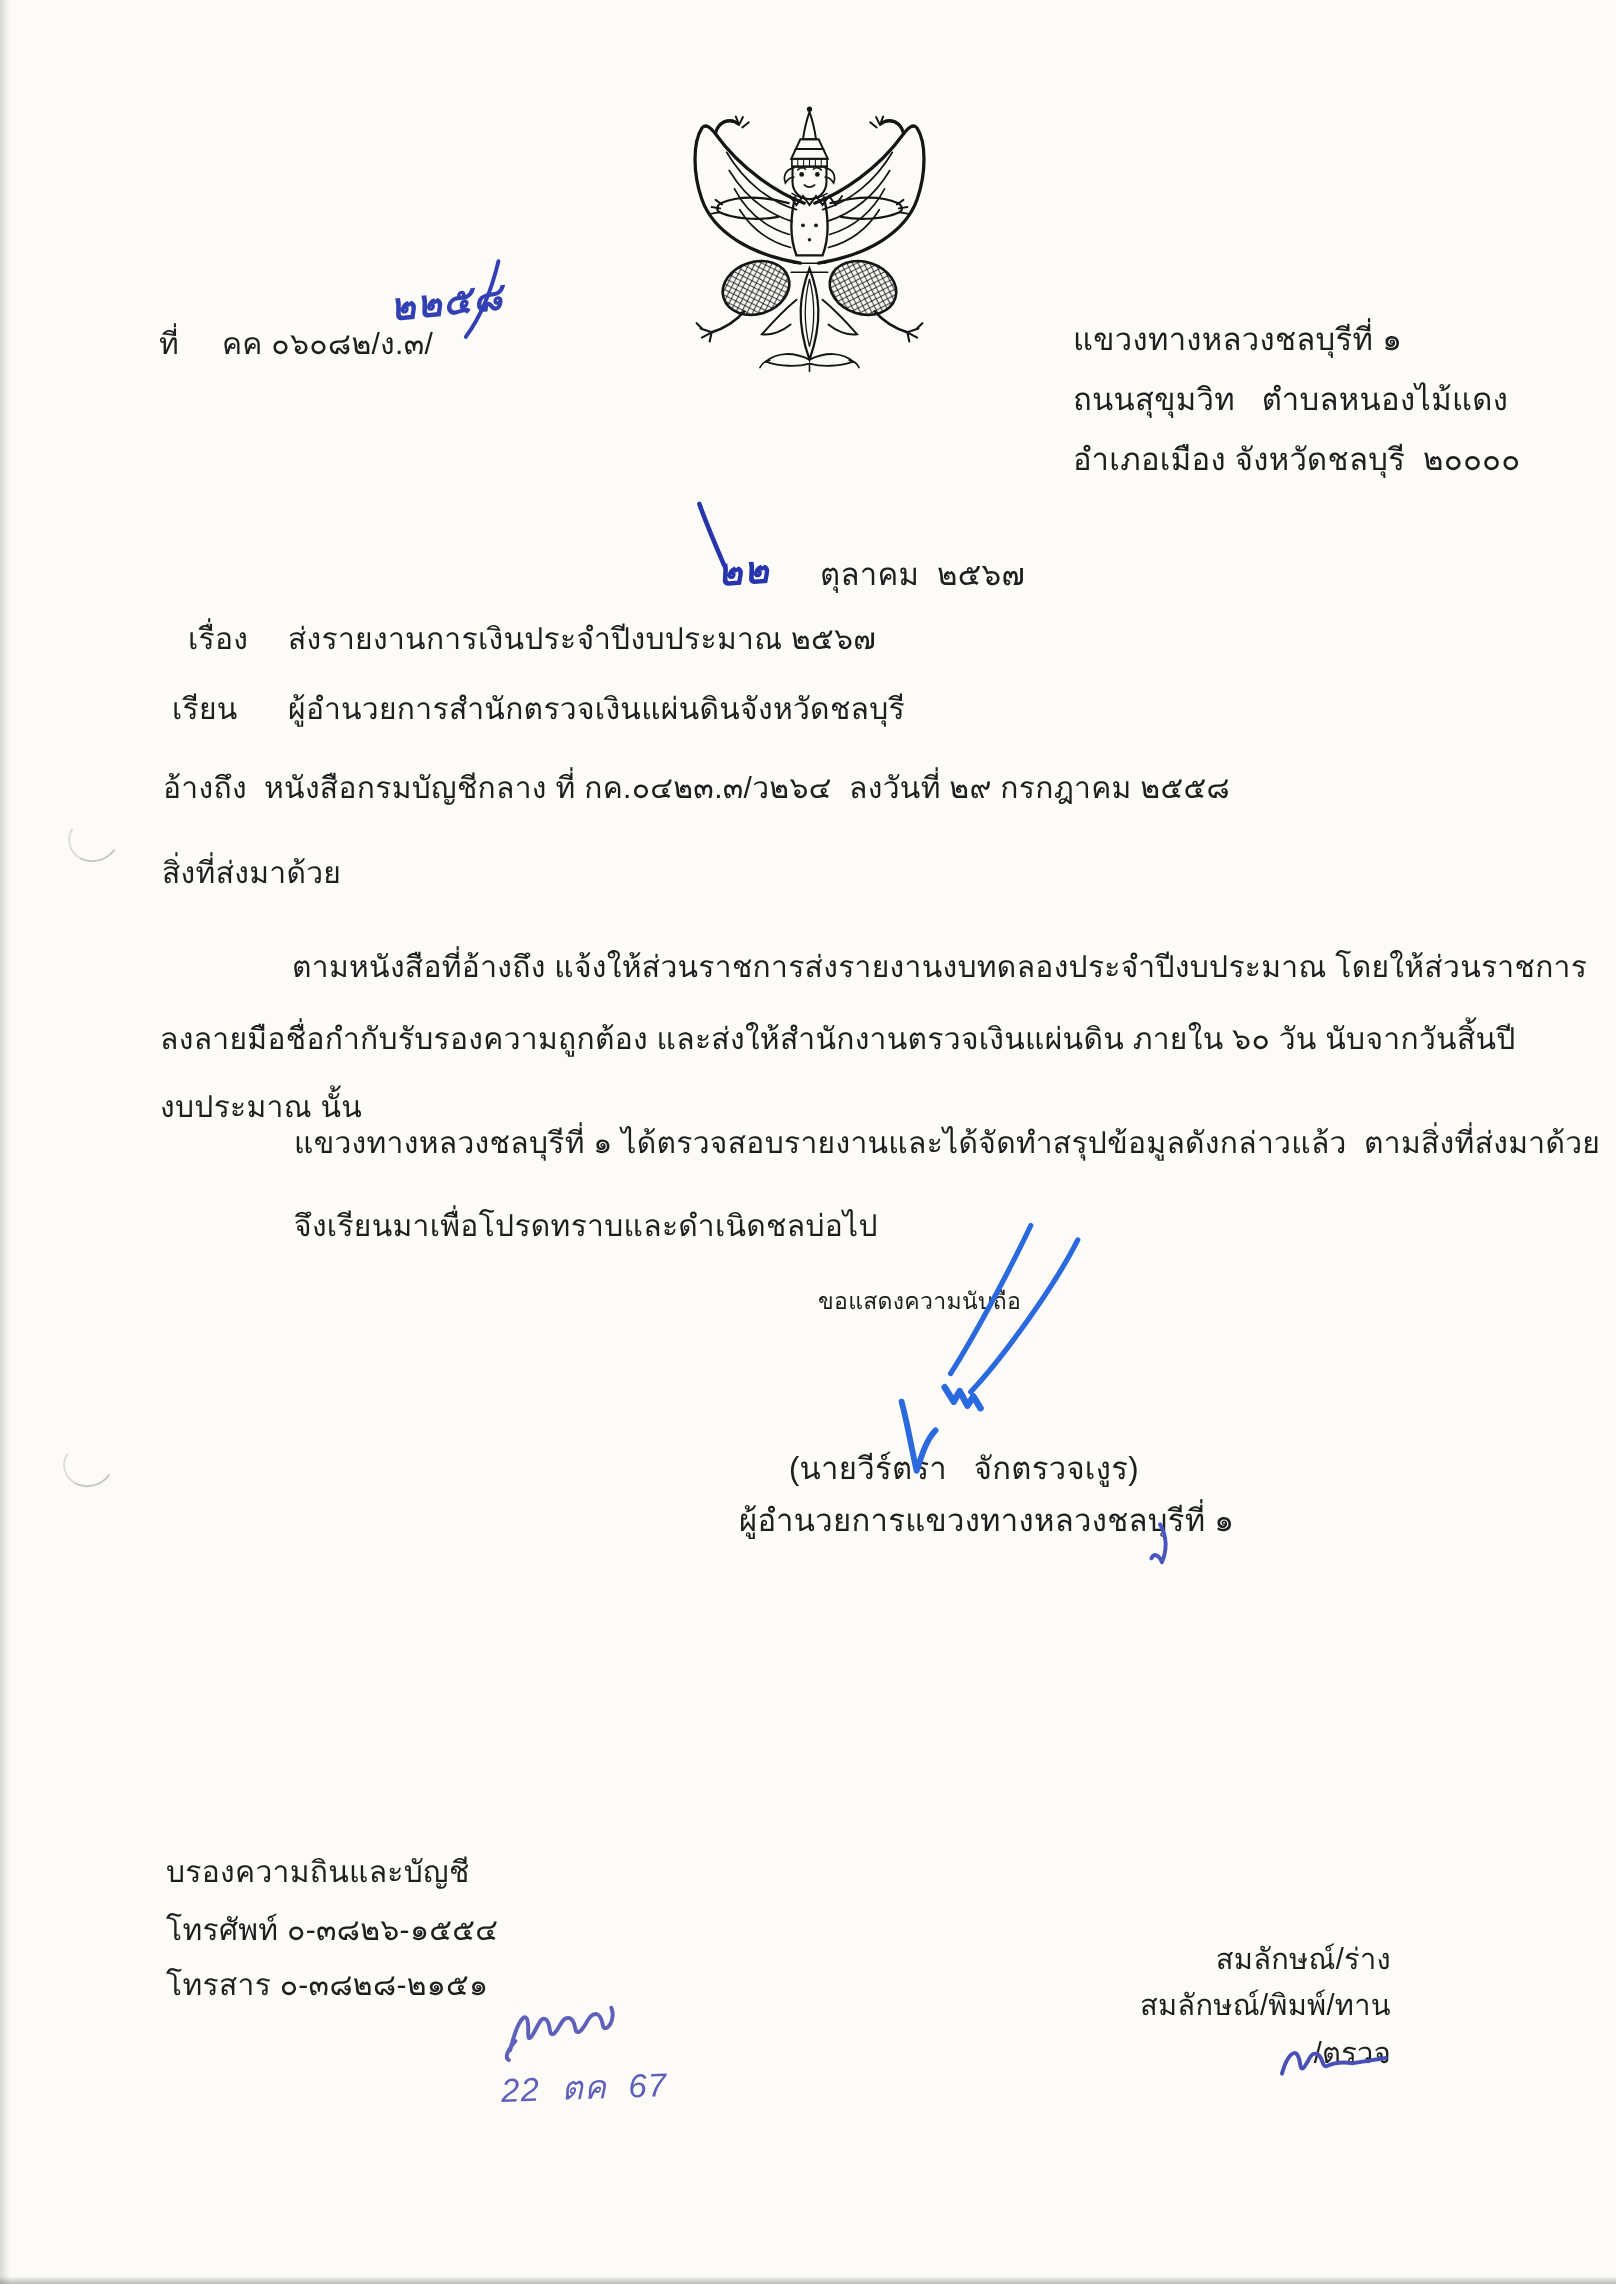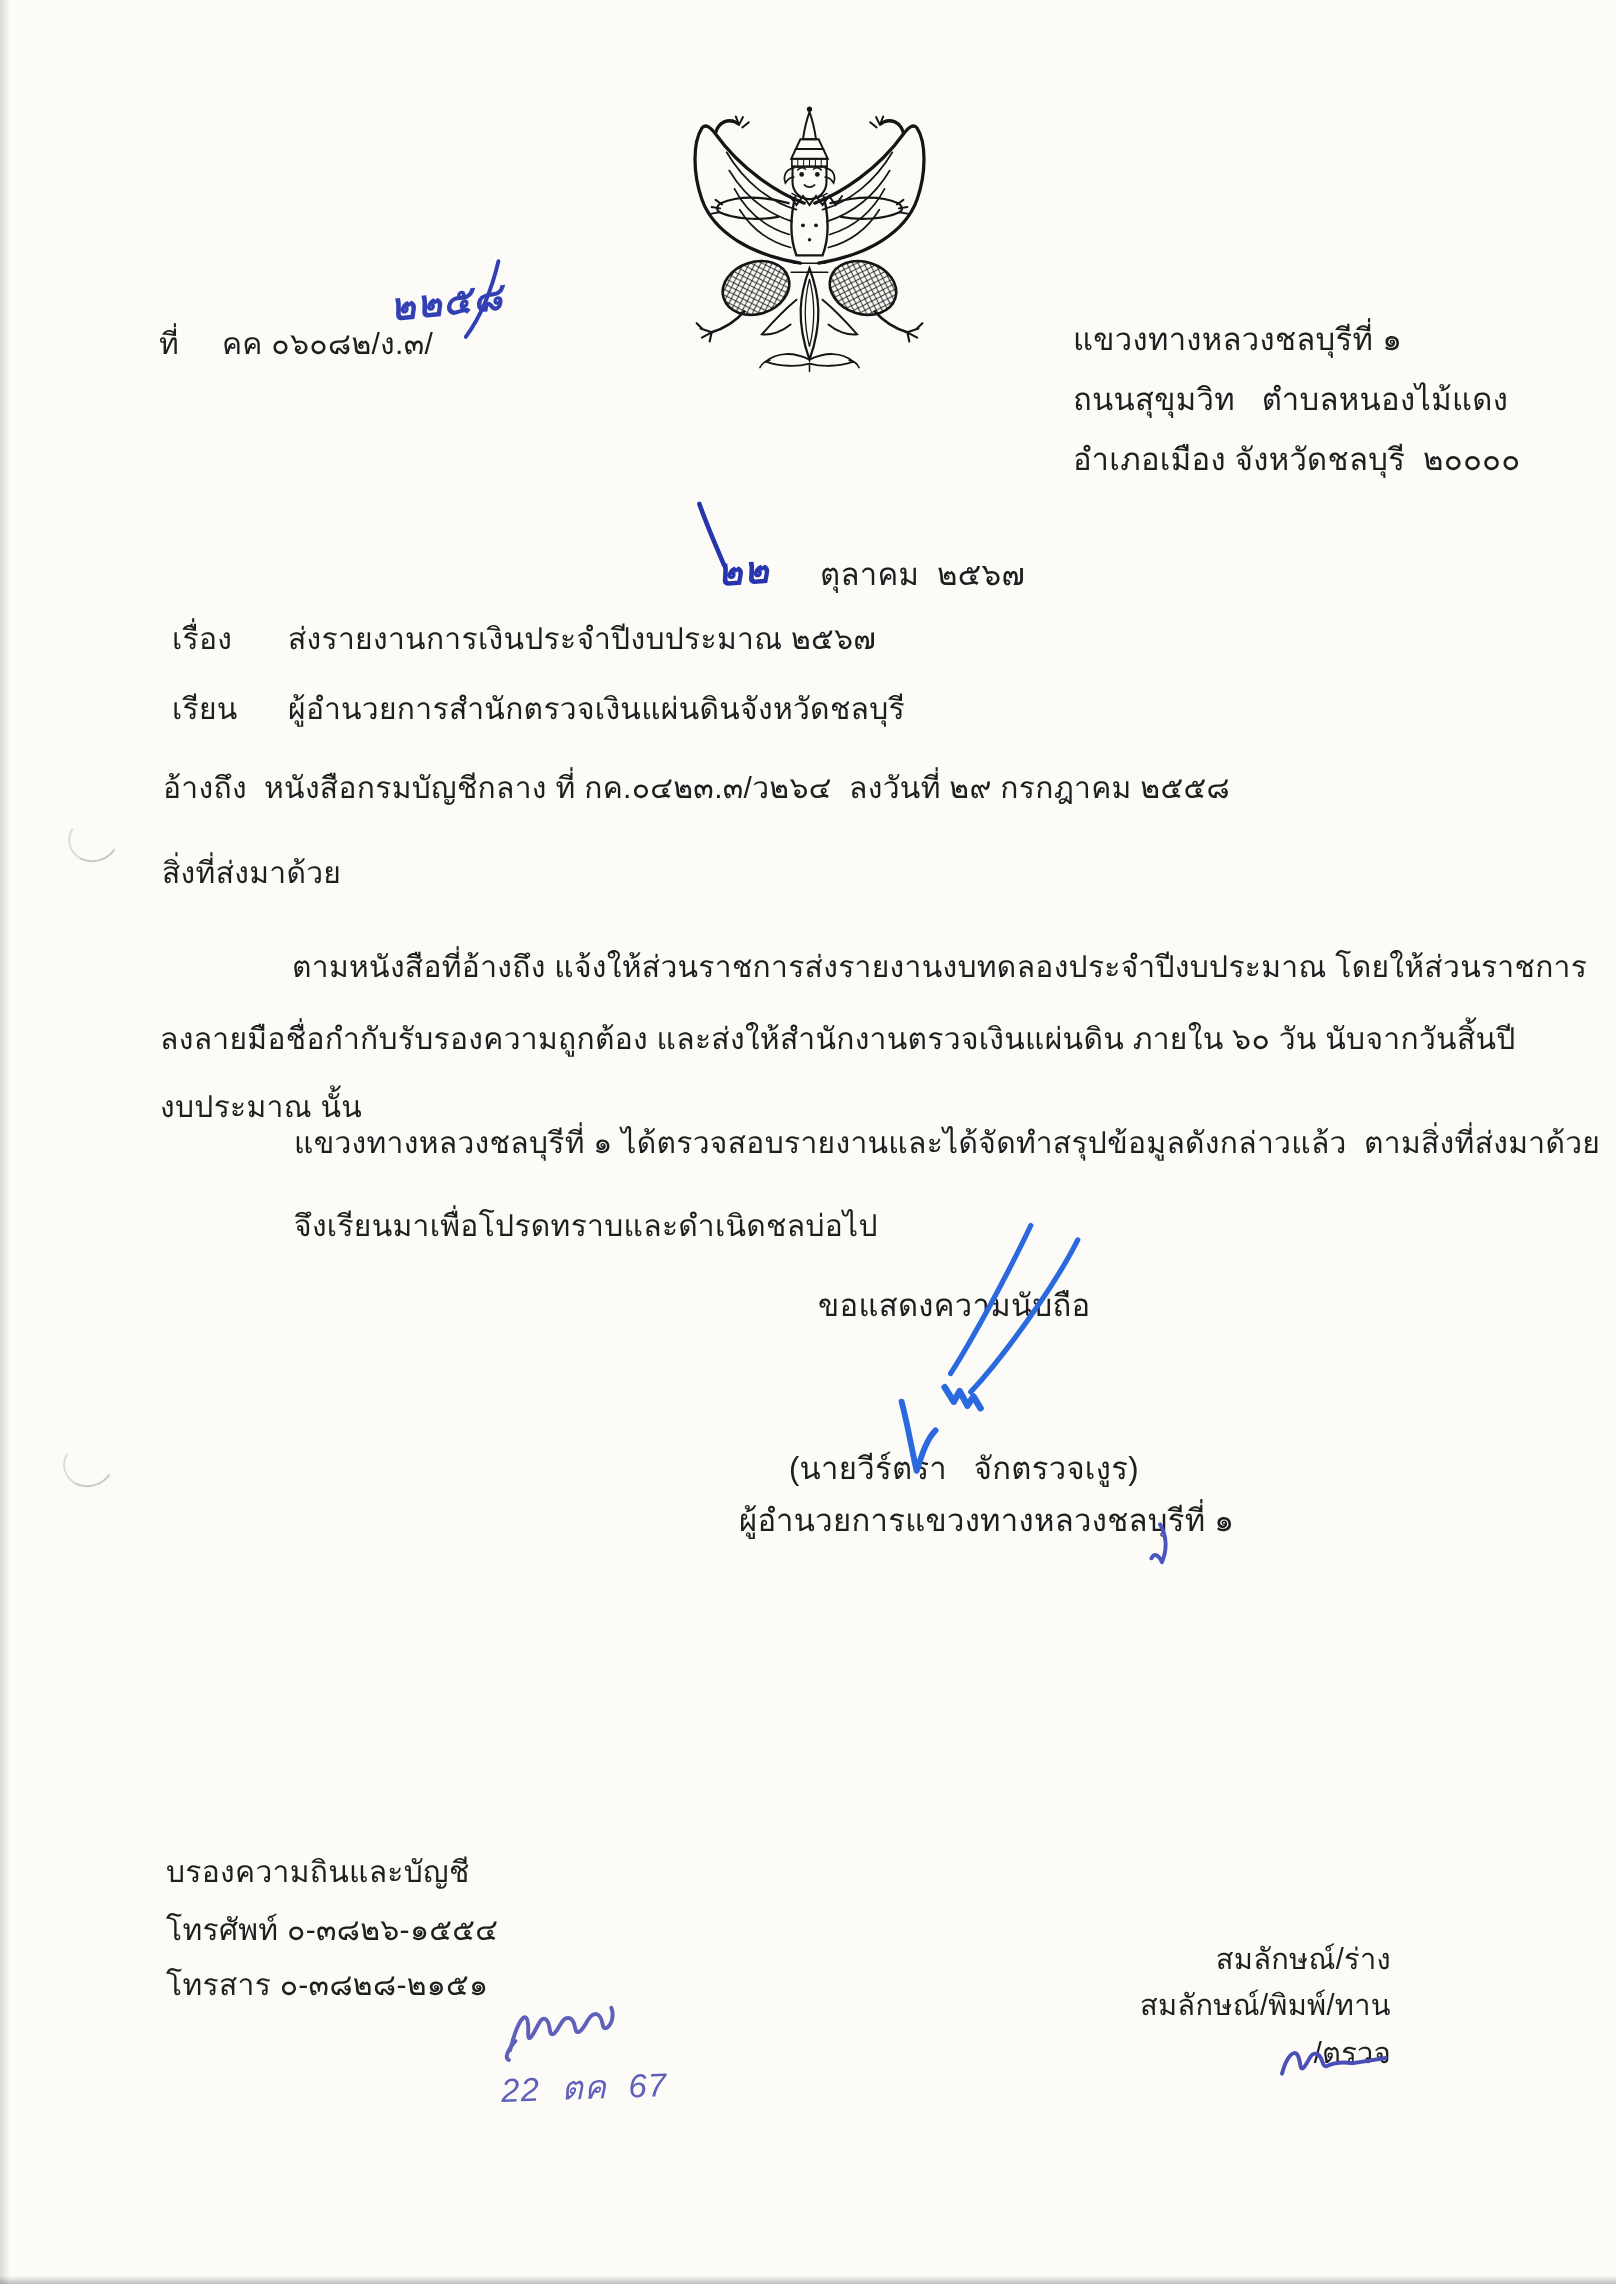--- a/index.html
+++ b/index.html
@@ -121,39 +121,39 @@
   <div class="t" style="left:222px;top:325px;text-align:right;">คค ๐๖๐๘๒/ง.๓/</div>
   <div class="t hand" style="left:390px;top:279px;transform:rotate(-6deg);">๒๒๕๘</div>
 
   <div class="t" style="left:1073px;top:321px;font-size:31px;">แขวงทางหลวงชลบุรีที่ ๑</div>
   <div class="t" style="left:1073px;top:381px;font-size:31px;">ถนนสุขุมวิท   ตำบลหนองไม้แดง</div>
   <div class="t" style="left:1073px;top:441px;font-size:31px;">อำเภอเมือง จังหวัดชลบุรี  ๒๐๐๐๐</div>
 
   <div class="t hand" style="left:717px;top:548px;color:#2634ae;transform:rotate(-4deg);">๒๒</div>
   <div class="t" style="left:820px;top:556px;font-size:31px;">ตุลาคม  ๒๕๖๗</div>
 
-  <div class="t" style="left:172px;top:620px;">เรื่อง</div>
+  <div class="t" style="left:188px;top:620px;">เรื่อง</div>
   <div class="t" style="left:288px;top:620px;">ส่งรายงานการเงินประจำปีงบประมาณ ๒๕๖๗</div>
 
   <div class="t" style="left:172px;top:690px;">เรียน</div>
   <div class="t" style="left:288px;top:690px;">ผู้อำนวยการสำนักตรวจเงินแผ่นดินจังหวัดชลบุรี</div>
 
   <div class="t" style="left:163px;top:769px;">อ้างถึง</div>
   <div class="t" style="left:264px;top:769px;">หนังสือกรมบัญชีกลาง ที่ กค.๐๔๒๓.๓/ว๒๖๔  ลงวันที่ ๒๙ กรกฎาคม ๒๕๕๘</div>
 
   <div class="t" style="left:162px;top:854px;">สิ่งที่ส่งมาด้วย</div>
 
   <div class="t" style="left:292px;top:948px;">ตามหนังสือที่อ้างถึง แจ้งให้ส่วนราชการส่งรายงานงบทดลองประจำปีงบประมาณ โดยให้ส่วนราชการ</div>
   <div class="t" style="left:160px;top:1020px;">ลงลายมือชื่อกำกับรับรองความถูกต้อง และส่งให้สำนักงานตรวจเงินแผ่นดิน ภายใน ๖๐ วัน นับจากวันสิ้นปี</div>
   <div class="t" style="left:160px;top:1088px;">งบประมาณ นั้น</div>
 
   <div class="t" style="left:294px;top:1124px;">แขวงทางหลวงชลบุรีที่ ๑ ได้ตรวจสอบรายงานและได้จัดทำสรุปข้อมูลดังกล่าวแล้ว  ตามสิ่งที่ส่งมาด้วย</div>
   <div class="t" style="left:294px;top:1207px;">จึงเรียนมาเพื่อโปรดทราบและดำเนิดชลบ่อไป</div>
 
-  <div class="t" style="left:818px;top:1287px;font-size:31px;">ขอแสดงความนับถือ</div>
+  <div class="t" style="left:818px;top:1287px;font-size:23px;">ขอแสดงความนับถือ</div>
   <div class="t" style="left:789px;top:1450px;font-size:31px;">(นายวีร์ตรา   จักตรวจเงูร)</div>
   <div class="t" style="left:739px;top:1502px;font-size:31px;">ผู้อำนวยการแขวงทางหลวงชลบุรีที่ ๑</div>
 
   <div class="t" style="left:166px;top:1853px;">บรองความถินและบัญชี</div>
   <div class="t" style="left:166px;top:1911px;"><span>โทรศัพท์</span> <span>๐-๓๘๒๖-๑๕๕๔</span></div>
   <div class="t" style="left:166px;top:1966px;"><span>โทรสาร</span> <span>๐-๓๘๒๘-๒๑๕๑</span></div>
 
   <div class="t" style="right:225px;top:1941px;font-size:29px;text-align:right;">สมลักษณ์/ร่าง</div>
   <div class="t" style="right:225px;top:1987px;font-size:29px;text-align:right;">สมลักษณ์/พิมพ์/ทาน</div>
   <div class="t" style="right:225px;top:2035px;font-size:29px;text-align:right;">/ตรวจ</div>

